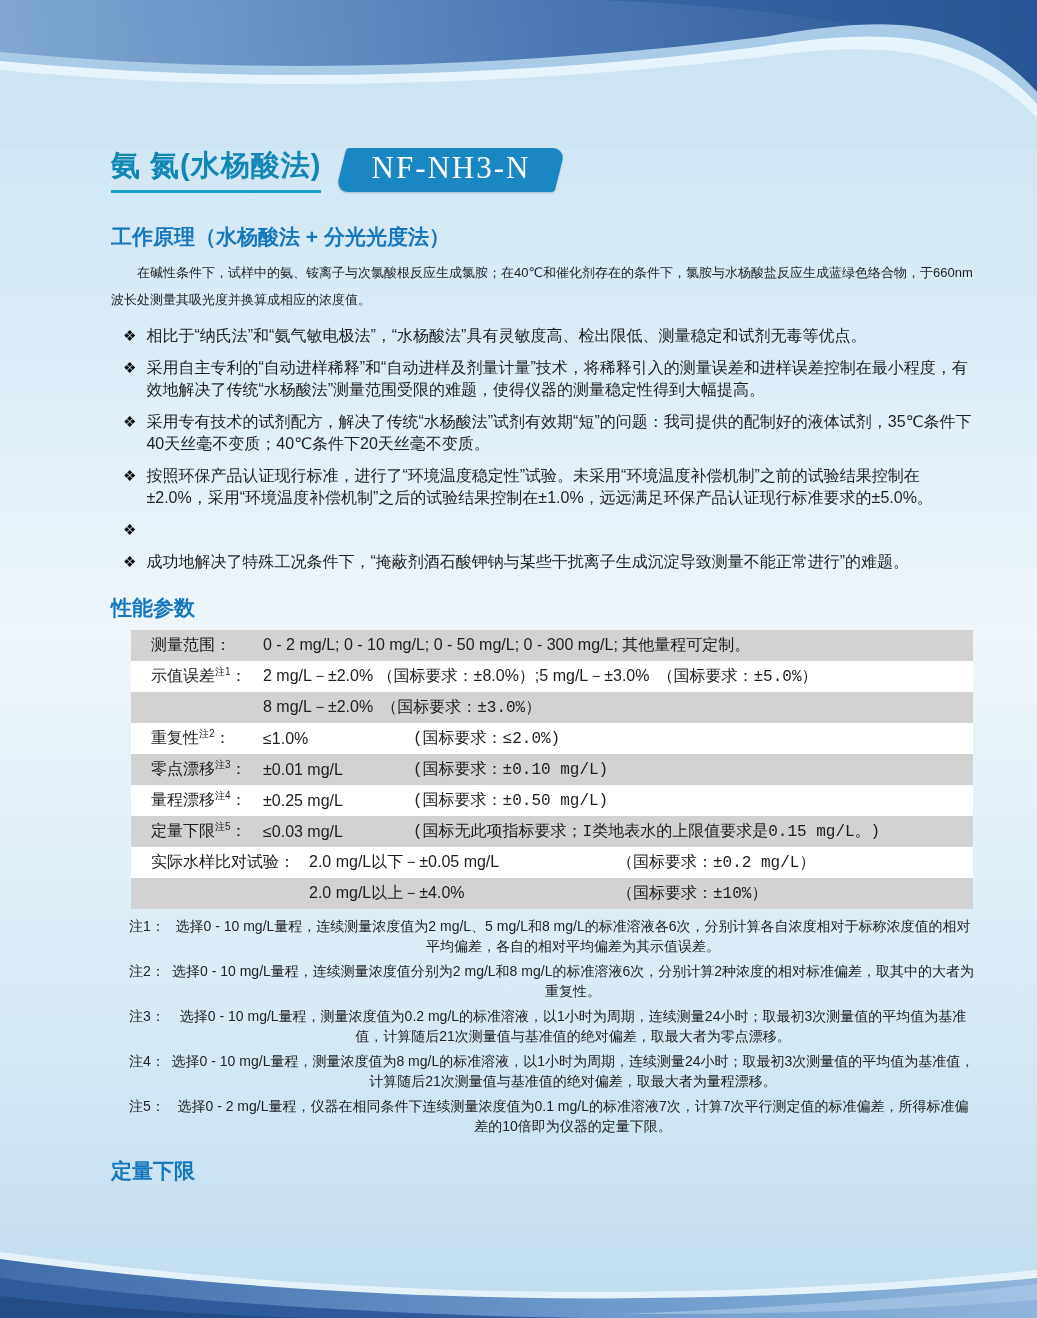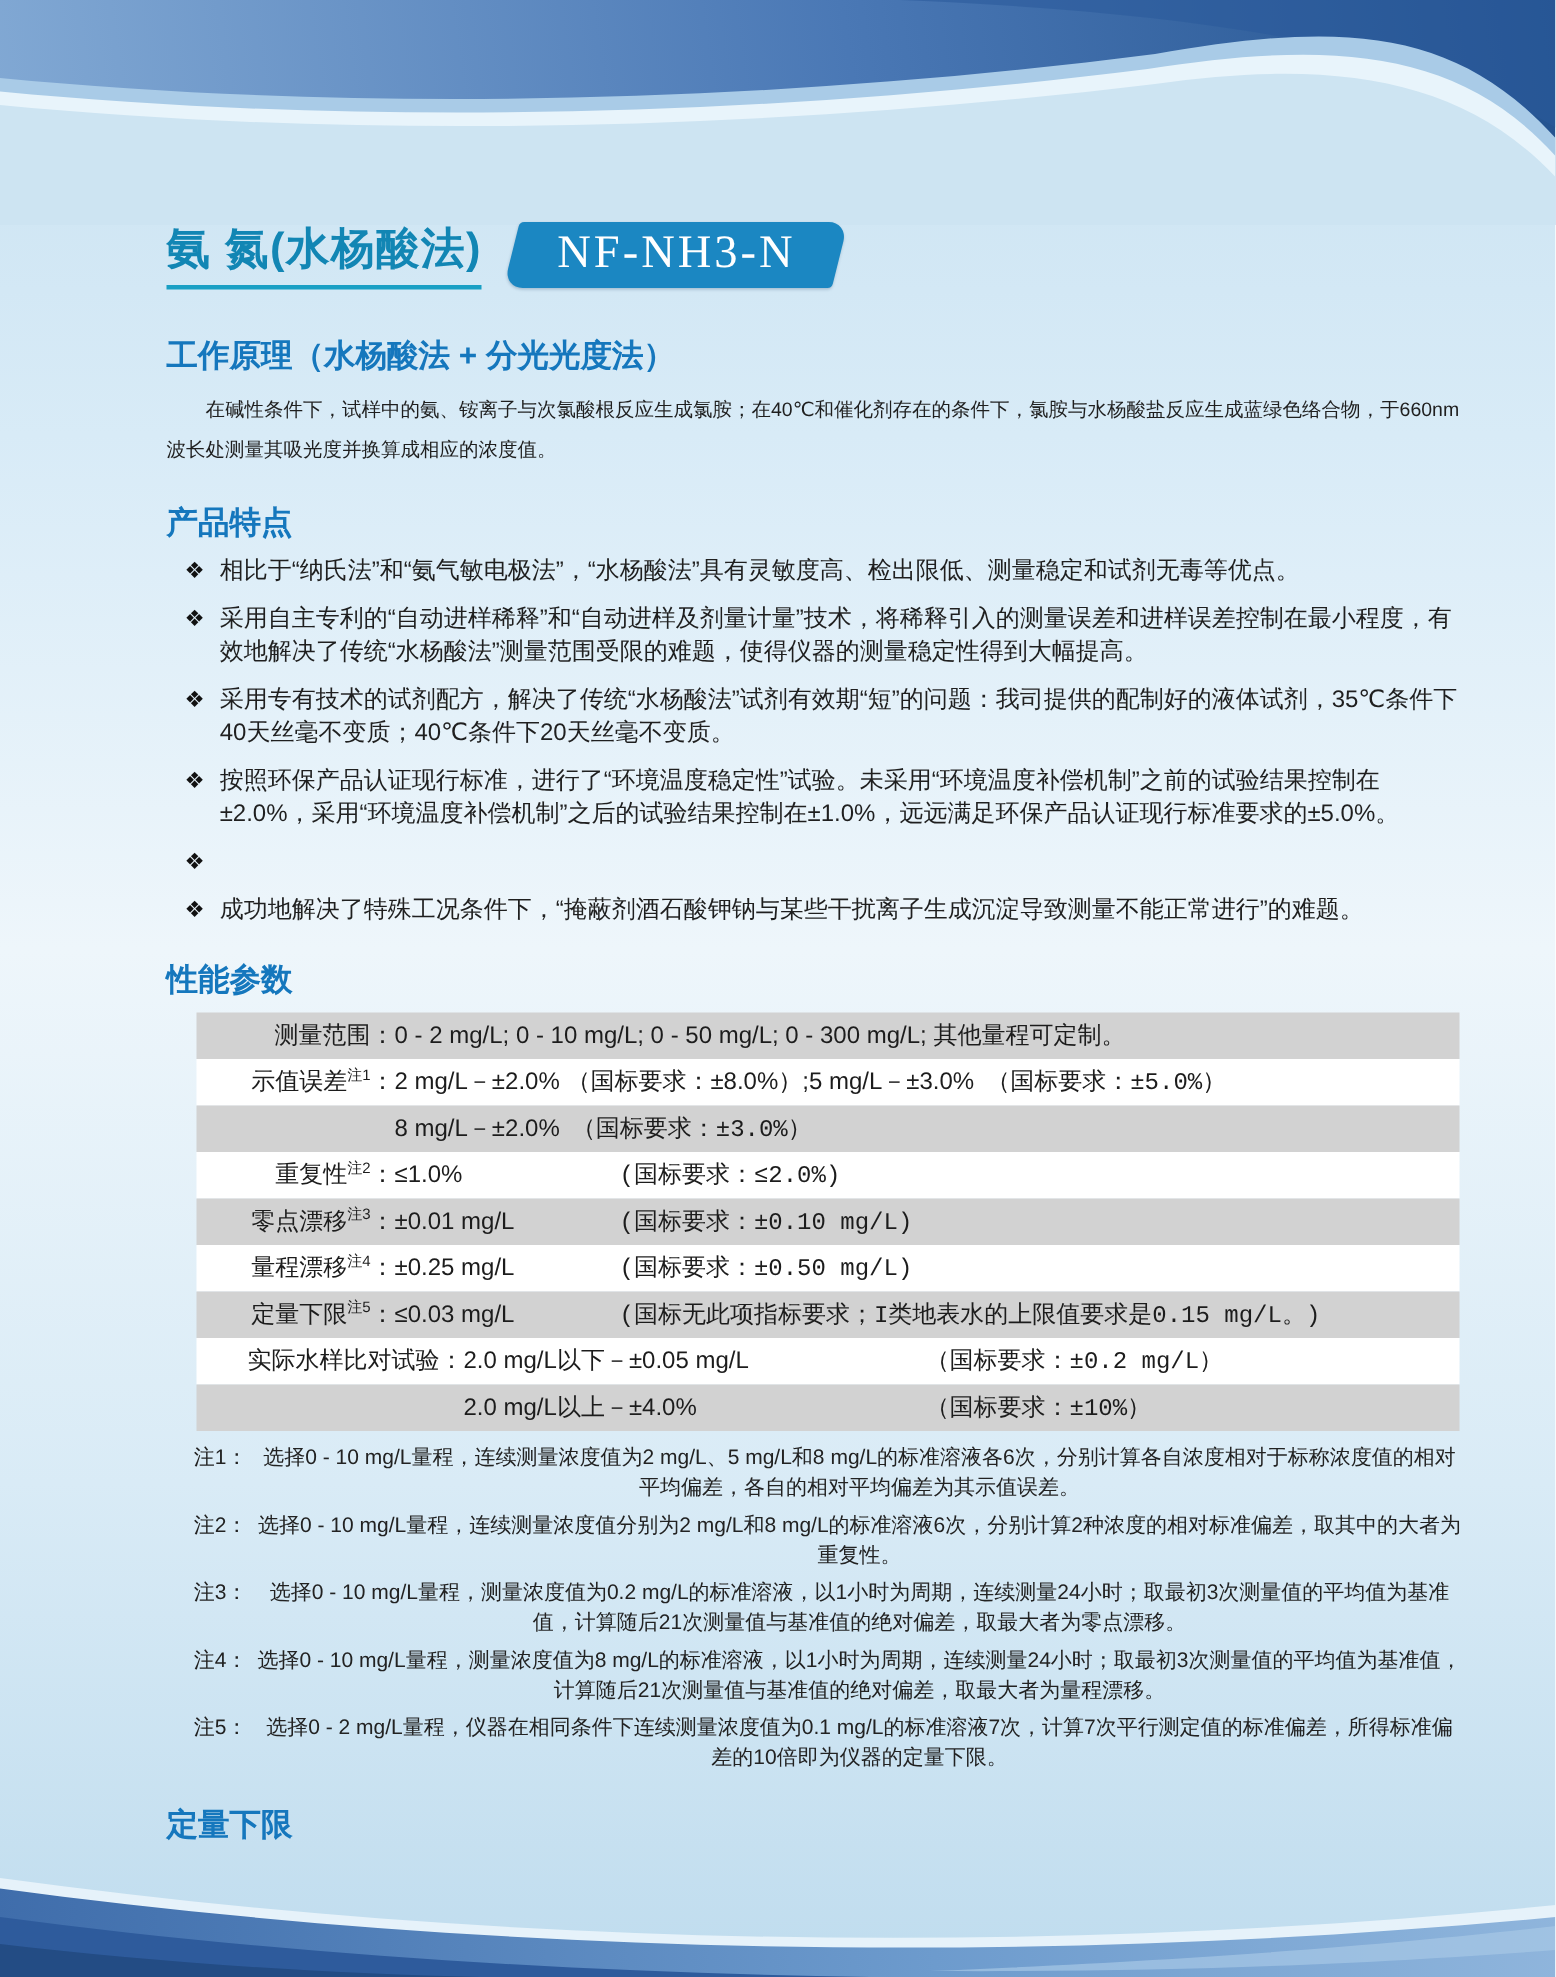--- a/index.html
+++ b/index.html
@@ -39,21 +39,21 @@
   
   .features { margin-bottom:2px; }
   .feature { display:flex; font-size:16px; line-height:22px; color:#1f1f1f; margin:0 0 10px 12px; }
   .bullet { flex:0 0 auto; margin-right:10px; font-size:15px; color:#111; }
 
   
   .spec-table { width:842px; margin:0 0 8px 20px; font-size:16px; color:#1c1c1c; }
   .spec-row { display:flex; align-items:center; min-height:31px; padding:4px 8px 4px 20px; }
   .spec-row:nth-child(odd) { background:#d2d2d2; }
   .spec-row:nth-child(even) { background:#ffffff; }
-  .spec-label { display:inline-flex; justify-content:flex-end; min-width:112px; flex-shrink:0; }
+  .spec-label { display:inline-flex; justify-content:flex-start; min-width:112px; flex-shrink:0; }
   .spec-label.wide { min-width:158px; }
   .spec-label sup { font-size:10px; line-height:10px; }
   .spec-value { flex-shrink:0; }
   .spec-value.v140 { min-width:142px; }
   .spec-value.v300 { min-width:300px; }
   .spec-req { margin-left:8px; white-space:nowrap;font-family:Liberation Mono, monospace; }
 
   
   .notes { margin:8px 0 0 12px; }
   .note { display:flex; font-size:14px; line-height:19.5px; color:#222; margin-bottom:6px;text-align:center; }
@@ -103,21 +103,20 @@
     <div class="title-row">
       <h1 class="product-title">氨 氮(水杨酸法)</h1>
       <div class="model-badge">
         <span class="badge-text">NF-NH3-N</span>
       </div>
     </div>
 
     <h2 class="section-heading">工作原理（水杨酸法 + 分光光度法）</h2>
     <p class="body-text principle-text">在碱性条件下，试样中的氨、铵离子与次氯酸根反应生成氯胺；在40℃和催化剂存在的条件下，氯胺与水杨酸盐反应生成蓝绿色络合物，于660nm波长处测量其吸光度并换算成相应的浓度值。</p>
 
-    <h2 class="section-heading">产品特点</h2>
     <div class="features">
       <div class="feature">
         <span class="bullet">❖</span>
         <span class="feature-text">相比于“纳氏法”和“氨气敏电极法”，“水杨酸法”具有灵敏度高、检出限低、测量稳定和试剂无毒等优点。</span>
       </div>
       <div class="feature">
         <span class="bullet">❖</span>
         <span class="feature-text">采用自主专利的“自动进样稀释”和“自动进样及剂量计量”技术，将稀释引入的测量误差和进样误差控制在最小程度，有效地解决了传统“水杨酸法”测量范围受限的难题，使得仪器的测量稳定性得到大幅提高。</span>
       </div>
       <div class="feature">

